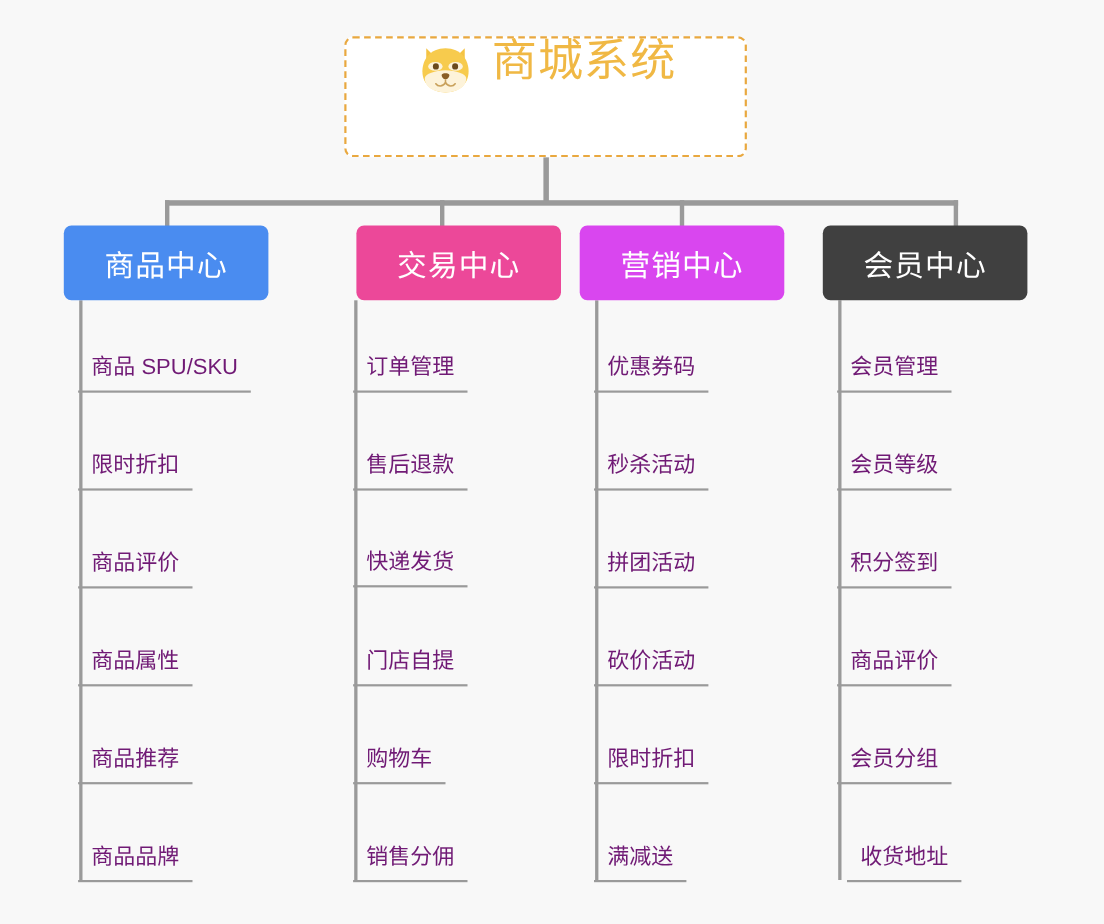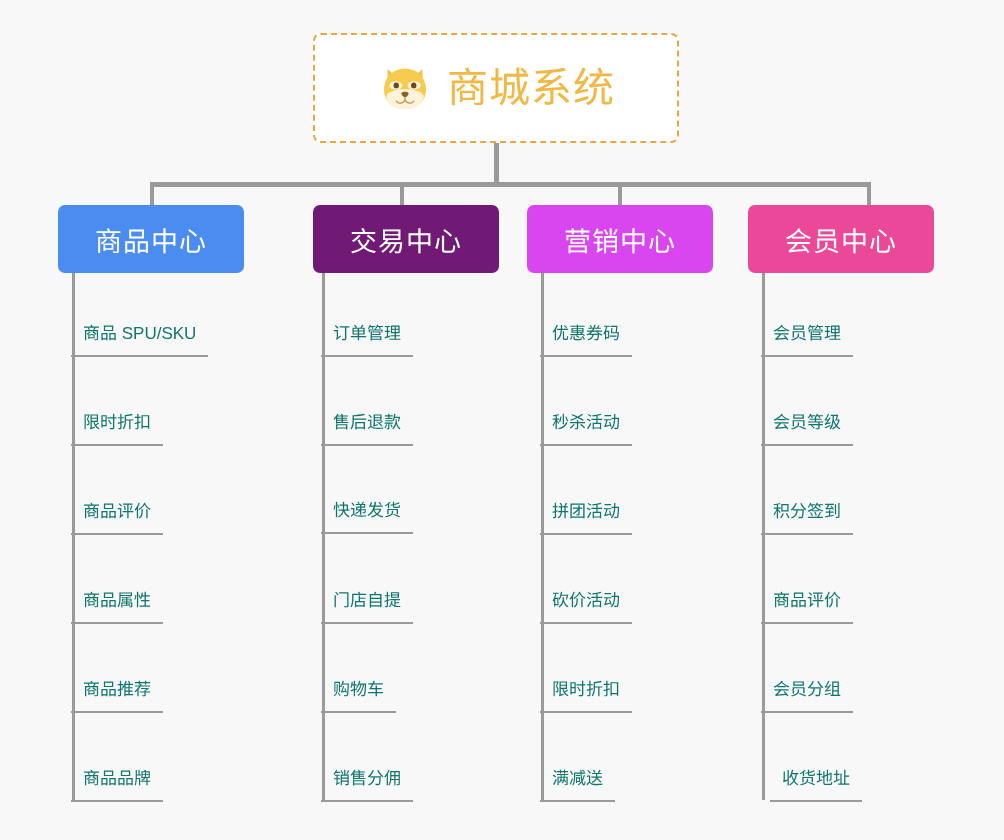--- a/index.html
+++ b/index.html
@@ -43,21 +43,21 @@
     position: absolute;
     left: 313px;
     top: 33px;
     width: 366px;
     height: 110px;
     box-sizing: border-box;
     background: #ffffff;
     border: 2px dashed #e9a83f;
     border-radius: 8px;
     display: flex;
-    align-items: center;
+    align-items: flex-start;
     justify-content: center;
     gap: 14px;
   }
   .root-emoji {
     width: 56px;
     height: 56px;
     flex: 0 0 56px;
     position: relative;
   }
   .root-title {
@@ -87,23 +87,23 @@
 
   
   .leaf {
     position: absolute;
     height: 40px;
     display: flex;
     align-items: flex-end;
     box-sizing: border-box;
   }
   .leaf-text {
-    font-size: 17px;
+    font-size: 20px;
     line-height: 30px;
-    color: #0f766e;
+    color: #701a75;
     white-space: nowrap;
     border-bottom: 2px solid #9a9a9a;
     padding: 0 12px 6px 12px;
     display: inline-block;
   }
 </style>
 </head>
 <body>
 
 <div id="mindmap">
@@ -155,21 +155,21 @@
       </div>
       <div class="leaf" style="left: 71px; top: 584px; text-align: center;">
         <span class="leaf-text">商品属性</span>
       </div>
       <div class="leaf" style="left: 71px; top: 673px;">
         <span class="leaf-text">商品推荐</span>
       </div>
       <div class="leaf" style="left: 71px; top: 762px;">
         <span class="leaf-text">商品品牌</span>
       </div>
-      <div class="cat-header" style="left: 313px; background: #701a75;">
+      <div class="cat-header" style="left: 324px; background: #ec4899;">
         <span>交易中心</span>
       </div>
       <div class="leaf" style="left: 321px; top: 317px;">
         <span class="leaf-text">订单管理</span>
       </div>
       <div class="leaf" style="left: 321px; top: 406px;">
         <span class="leaf-text">售后退款</span>
       </div>
       <div class="leaf" style="left: 321px; top: 495px; align-items: center;">
         <span class="leaf-text">快递发货</span>
@@ -197,21 +197,21 @@
       </div>
       <div class="leaf" style="left: 540px; top: 584px;">
         <span class="leaf-text">砍价活动</span>
       </div>
       <div class="leaf" style="left: 540px; top: 673px;">
         <span class="leaf-text">限时折扣</span>
       </div>
       <div class="leaf" style="left: 540px; top: 762px;">
         <span class="leaf-text">满减送</span>
       </div>
-      <div class="cat-header" style="left: 748px; background: #ec4899;">
+      <div class="cat-header" style="left: 748px; background: #404040;">
         <span>会员中心</span>
       </div>
       <div class="leaf" style="left: 761px; top: 317px;">
         <span class="leaf-text">会员管理</span>
       </div>
       <div class="leaf" style="left: 761px; top: 406px;">
         <span class="leaf-text">会员等级</span>
       </div>
       <div class="leaf" style="left: 761px; top: 495px;">
         <span class="leaf-text">积分签到</span>

